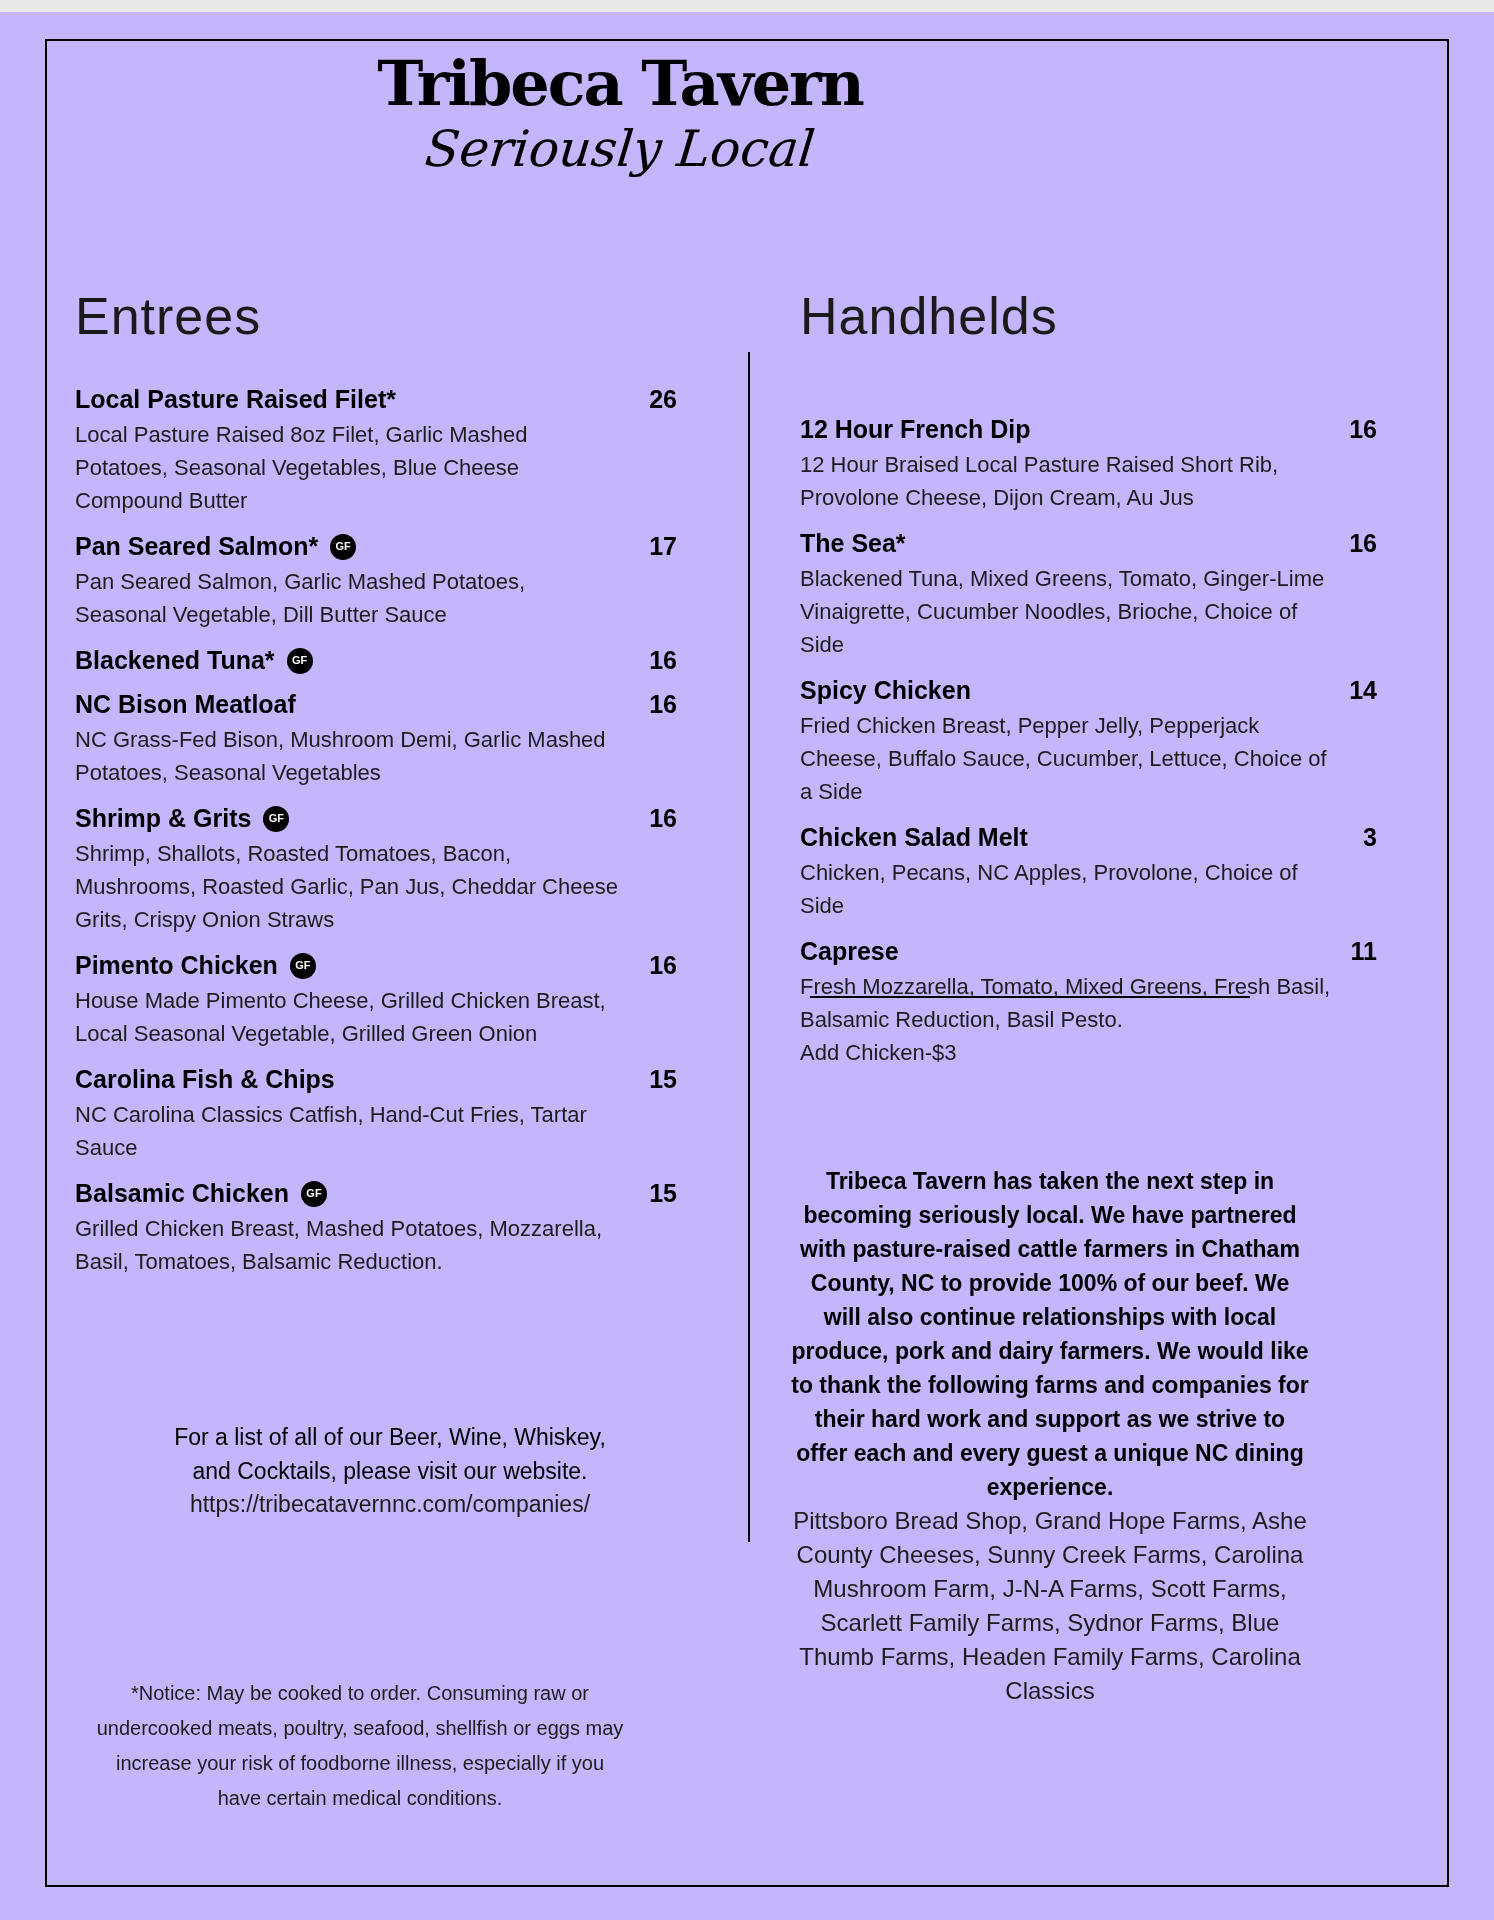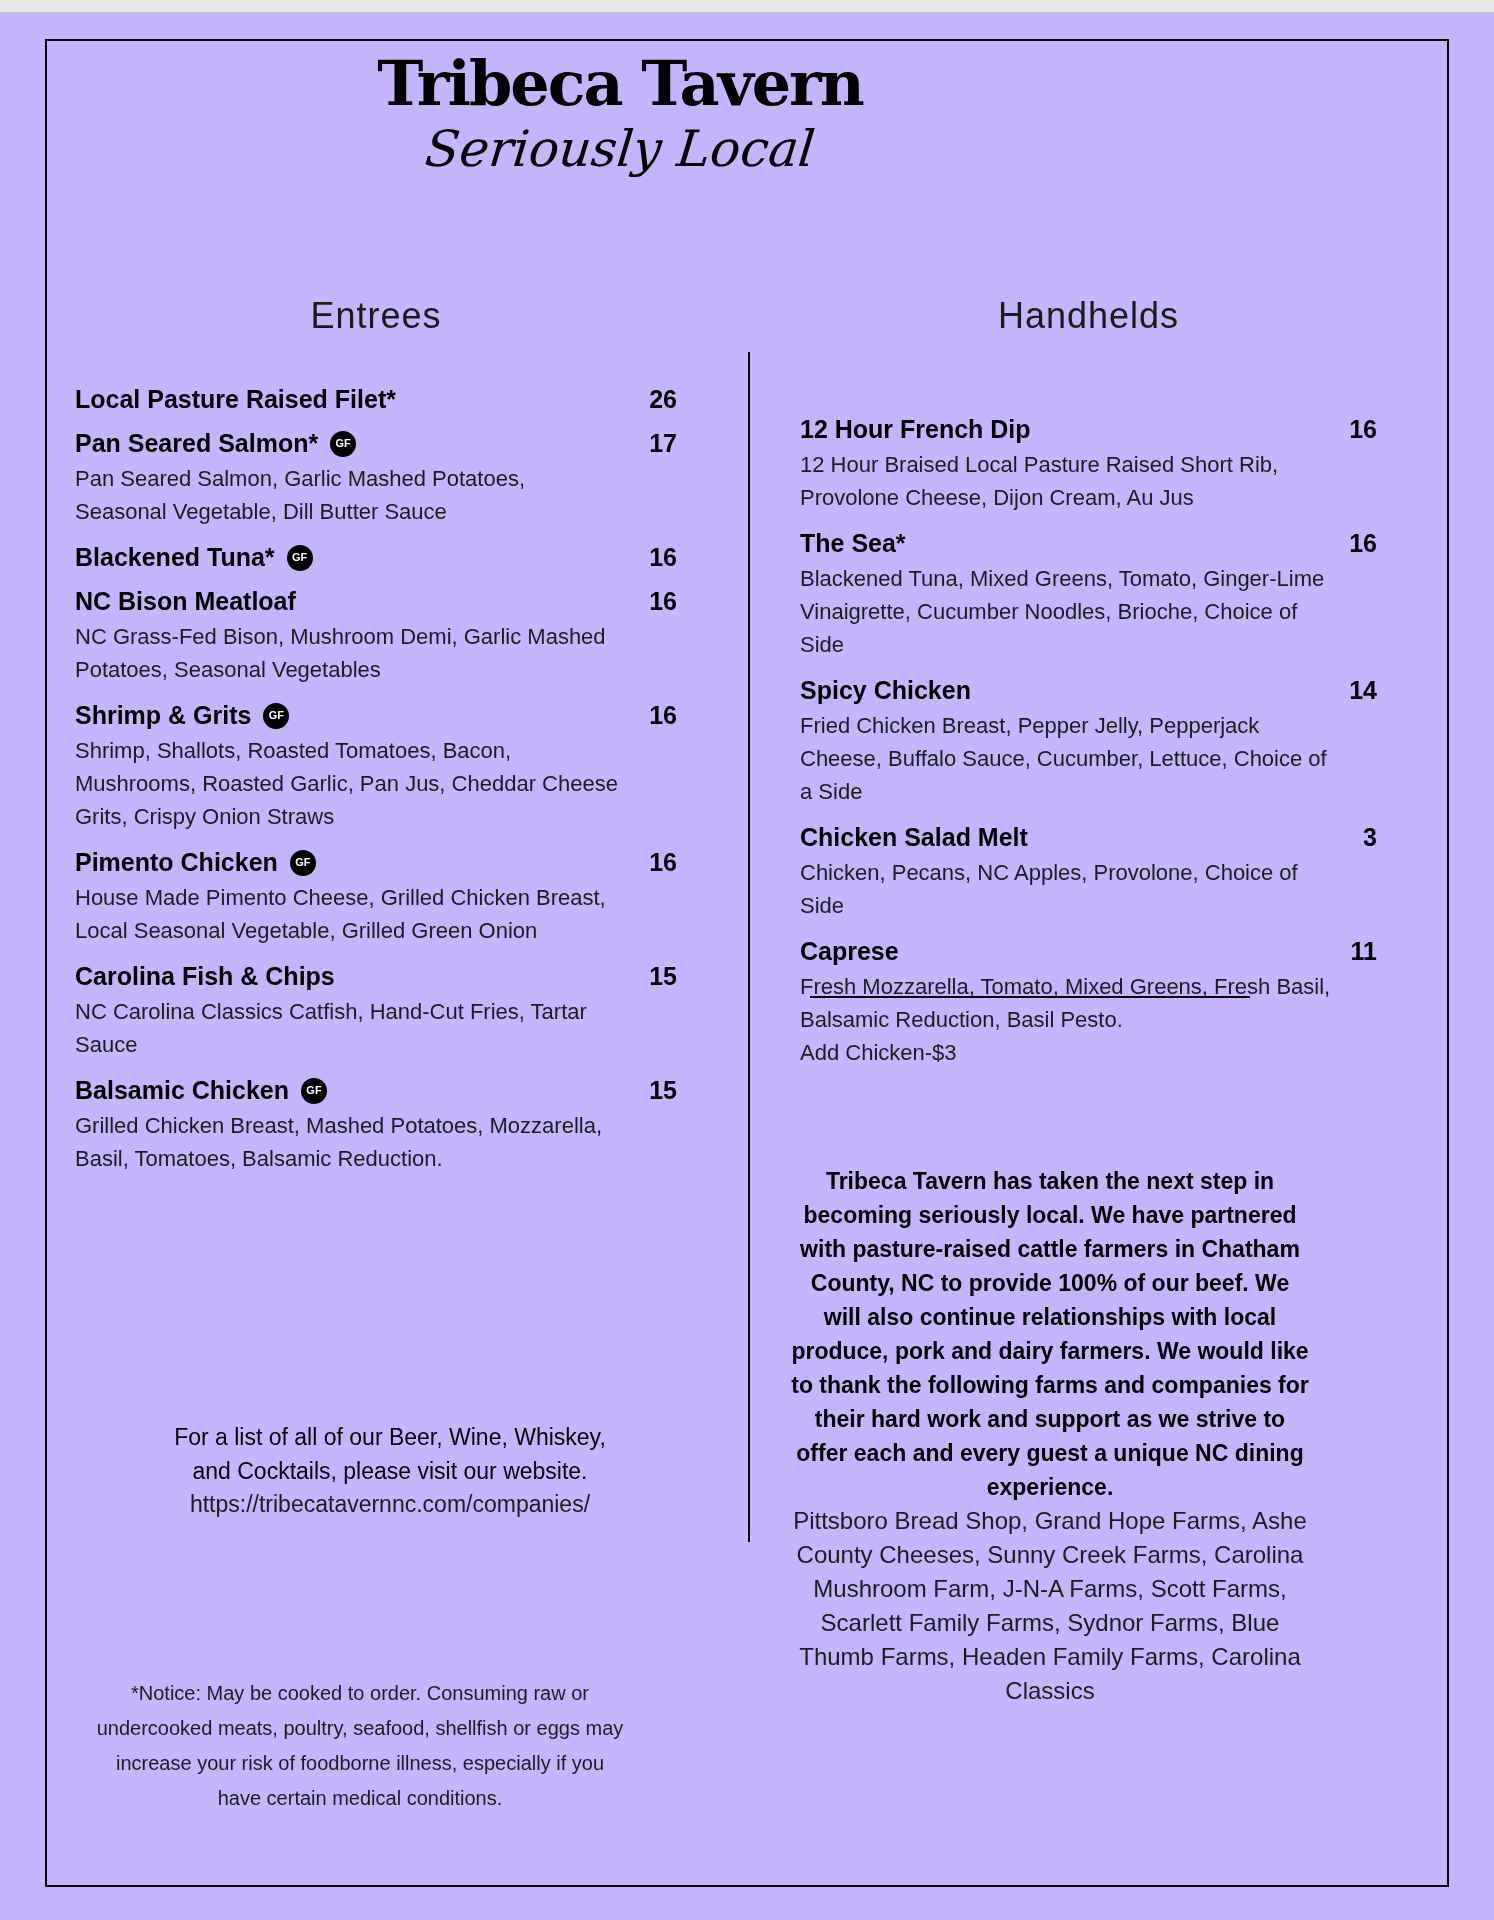--- a/index.html
+++ b/index.html
@@ -27,22 +27,22 @@
     color:#000; line-height:1.1;
   }
   .brand-tagline {
     font-family:"DejaVu Serif", serif;
     font-style:italic; font-size:50px; line-height:1.1;
     margin-top:4px; color:#000;
     transform:skewX(-6deg);
   }
   
   .section-heading {
-    font-size:36px; font-weight:400; letter-spacing:1px;
-    text-align:center; color:#1a1a1a; line-height:48px;
+    font-size:52px; font-weight:400; letter-spacing:1px;
+    text-align:left; color:#1a1a1a; line-height:48px;
     margin:0 0 45px 0;
   }
   .entrees-col   { position:absolute; left:75px;  top:280px; width:602px; }
   .handhelds-col { position:absolute; left:800px; top:280px; width:577px; }
   .handhelds-col .section-heading { margin-bottom:75px; }
 
   .menu-item { margin-bottom:15px; }
   .item-head {
     display:flex; justify-content:space-between; align-items:center;
     font-weight:700; font-size:25px; color:#000; line-height:29px;
@@ -96,20 +96,21 @@
     <div class="section-heading">Entrees</div>
     <div id="entrees-items">
   <div class="menu-item">
     <div class="item-head">
       <span class="item-name-wrap">
         <span>Local Pasture Raised Filet*</span>
 
       </span>
       <span class="item-price">26</span>
     </div>
+    <div class="item-desc">Local Pasture Raised 8oz Filet, Garlic Mashed Potatoes, Seasonal Vegetables, Blue Cheese Compound Butter</div>
 
   </div>
 
   <div class="menu-item">
     <div class="item-head">
       <span class="item-name-wrap">
         <span>Pan Seared Salmon*</span>
         <span class="gf-badge">GF</span>
       </span>
       <span class="item-price">17</span>

